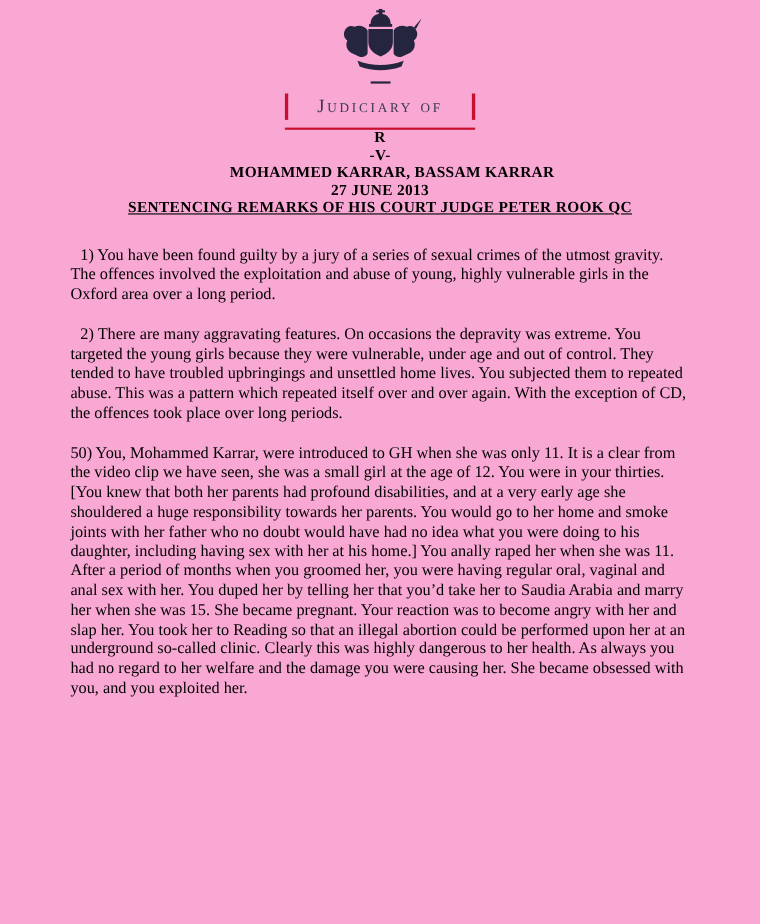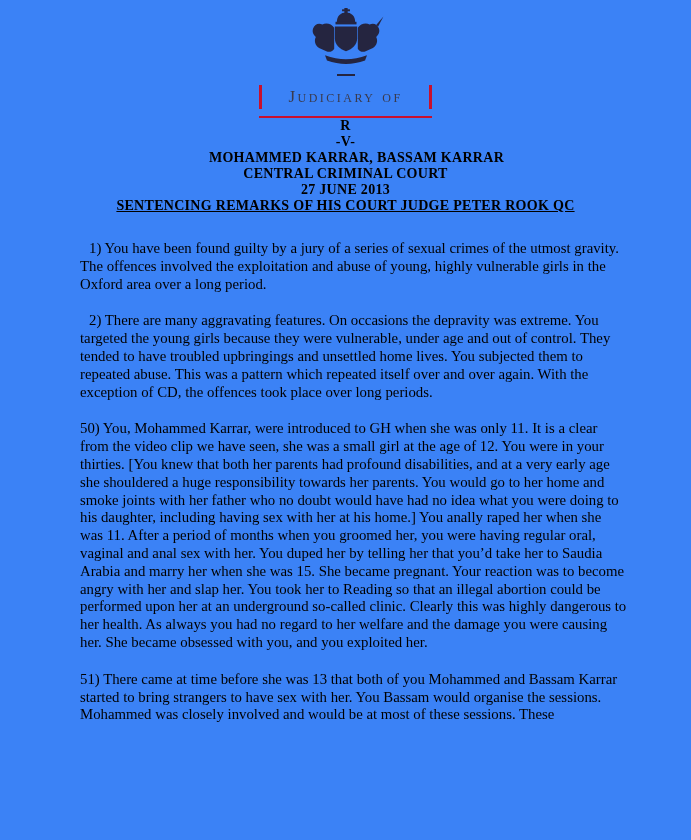--- a/index.html
+++ b/index.html
@@ -2,21 +2,21 @@
 <html style="--accent-red: #c8102e; --crest-navy: #252540; --text-black: #000000;"><head>
 <meta charset="utf-8">
 <style>
   * { box-sizing: border-box; }
   html, body { margin: 0; padding: 0; background: #ffffff; }
   .page {
     position: relative;
     width: 691px;
     height: 840px;
     margin: 0 auto;
-    background: #3b82f6;
+    background: #f9a8d4;
     overflow: hidden;
     font-family: "Liberation Serif", "DejaVu Serif", serif;
     color: var(--text-black, #000);
   }
 
   
   .masthead { padding-top: 8px; text-align: center; }
   .crest { width: 100px; margin: 0 auto; color: var(--crest-navy, #252540); }
   .crest svg { display: block; margin: 0 auto; }
   .crest-dash {
@@ -49,21 +49,21 @@
   .ch-date  { margin-top: 31px; text-align: center; }
   .ch-title { margin-top: 36px; text-decoration: underline; }
 
   
   .body-text {
     margin: 26px 64px 0 64px;
     font-size: 14.8px;
     line-height: 17.8px;
     text-align: left;
   }
-  .body-text p { margin: 0 0 19px 16px; }
+  .body-text p { margin: 0 0 19px 0; }
   .body-text p.indent { text-indent: 9px; }
 </style>
 </head>
 <body>
 
 <div class="page">
 
   <header class="masthead">
     <div class="crest">
       <svg viewBox="0 0 140 96" width="92" height="63" aria-hidden="true">
@@ -99,26 +99,24 @@
       </div>
       <div class="red-rule"></div>
     </div>
   </header>
 
   <main>
     <div class="case-head">
       <p class="ch-r">R</p>
       <p class="ch-v">-V-</p>
       <p class="ch-def2">MOHAMMED KARRAR, BASSAM KARRAR</p>
-      <p class="ch-court">CENTRAL CRIMINAL COURT</p>
       <p class="ch-date">27 JUNE 2013</p>
       <p class="ch-title">SENTENCING REMARKS OF HIS COURT JUDGE PETER ROOK QC</p>
     </div>
 
     <section class="body-text">
       <p class="indent">1) You have been found guilty by a jury of a series of sexual crimes of the utmost gravity. The offences involved the exploitation and abuse of young, highly vulnerable girls in the Oxford area over a long period.</p>
       <p class="indent">2) There are many aggravating features. On occasions the depravity was extreme. You targeted the young girls because they were vulnerable, under age and out of control. They tended to have troubled upbringings and unsettled home lives. You subjected them to repeated abuse. This was a pattern which repeated itself over and over again. With the exception of CD, the offences took place over long periods.</p>
       <p>50) You, Mohammed Karrar, were introduced to GH when she was only 11. It is a clear from the video clip we have seen, she was a small girl at the age of 12. You were in your thirties. [You knew that both her parents had profound disabilities, and at a very early age she shouldered a huge responsibility towards her parents. You would go to her home and smoke joints with her father who no doubt would have had no idea what you were doing to his daughter, including having sex with her at his home.] You anally raped her when she was 11. After a period of months when you groomed her, you were having regular oral, vaginal and anal sex with her. You duped her by telling her that you’d take her to Saudia Arabia and marry her when she was 15.  She became pregnant. Your reaction was to become angry with her and slap her. You took her to Reading so that an illegal abortion could be performed upon her at an underground so-called clinic. Clearly this was highly dangerous to her health. As always you had no regard to her welfare and the damage you were causing her.  She became obsessed with you, and you exploited her.</p>
-      <p>51) There came at time before she was 13 that both of you Mohammed and Bassam Karrar started to bring strangers to have sex with her. You Bassam would organise the sessions. Mohammed was closely involved and would be at most of these sessions. These</p>
     </section>
   </main>
 
 </div>
 
 </body></html>

